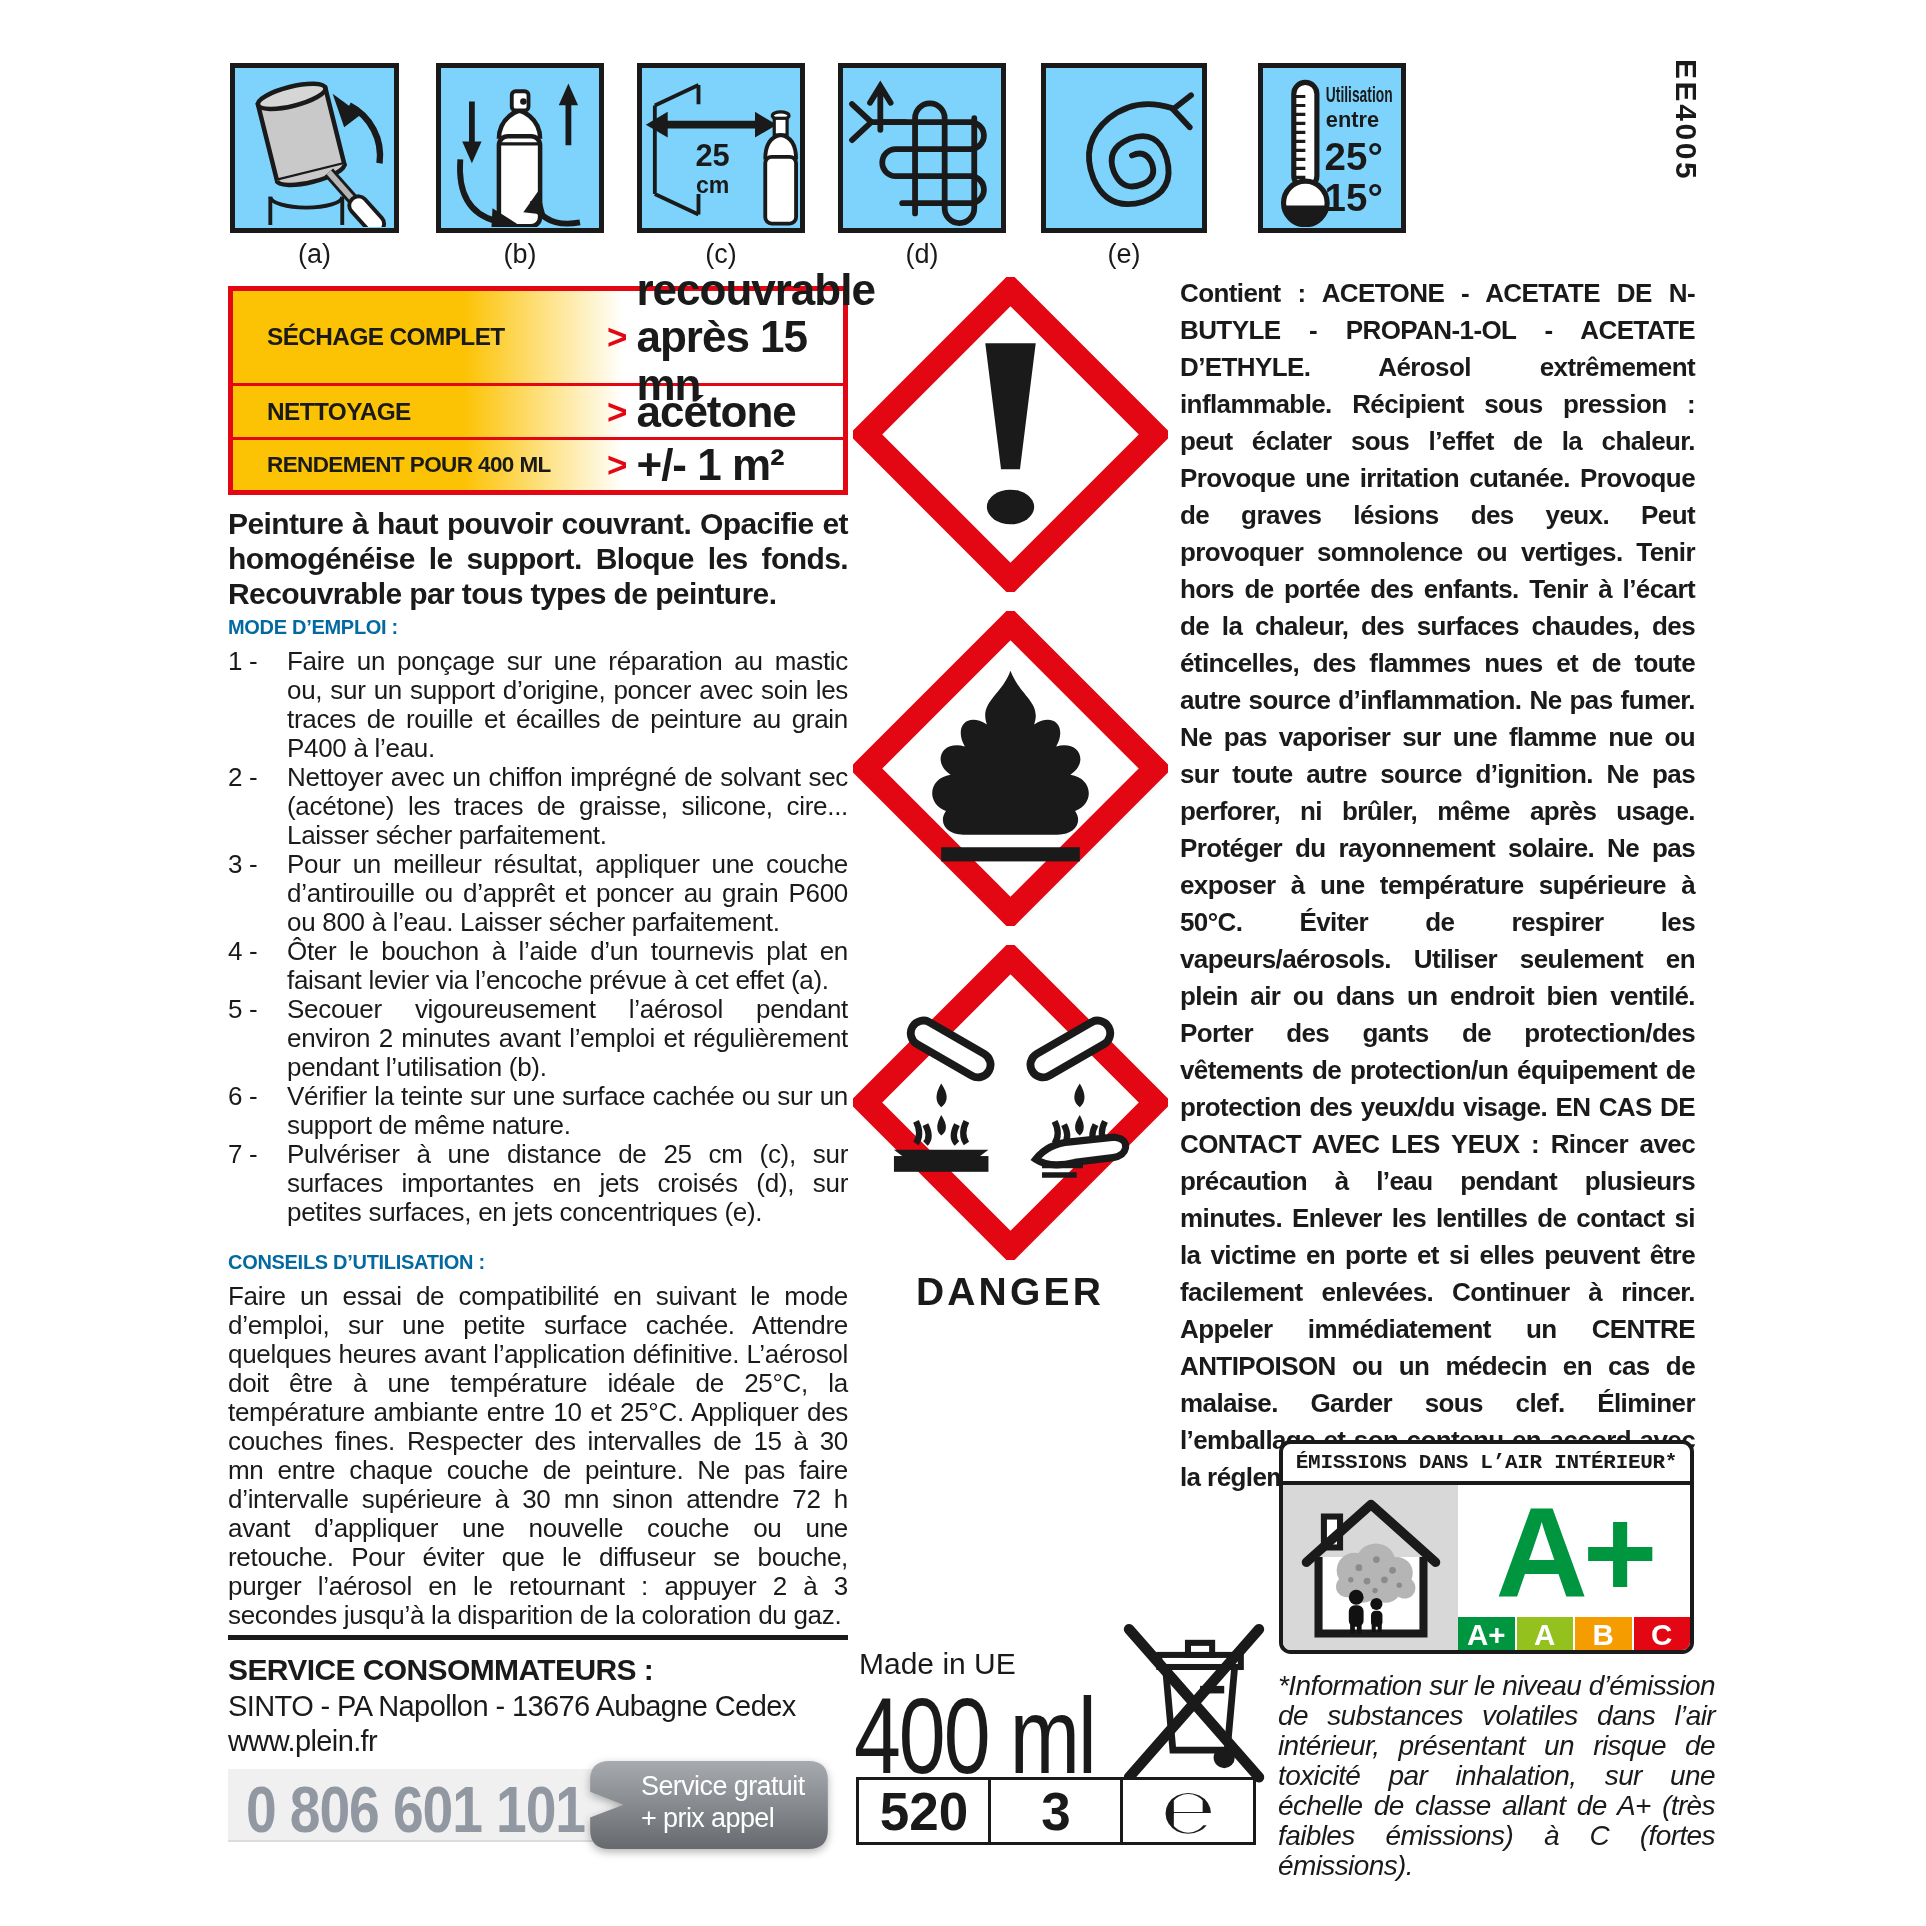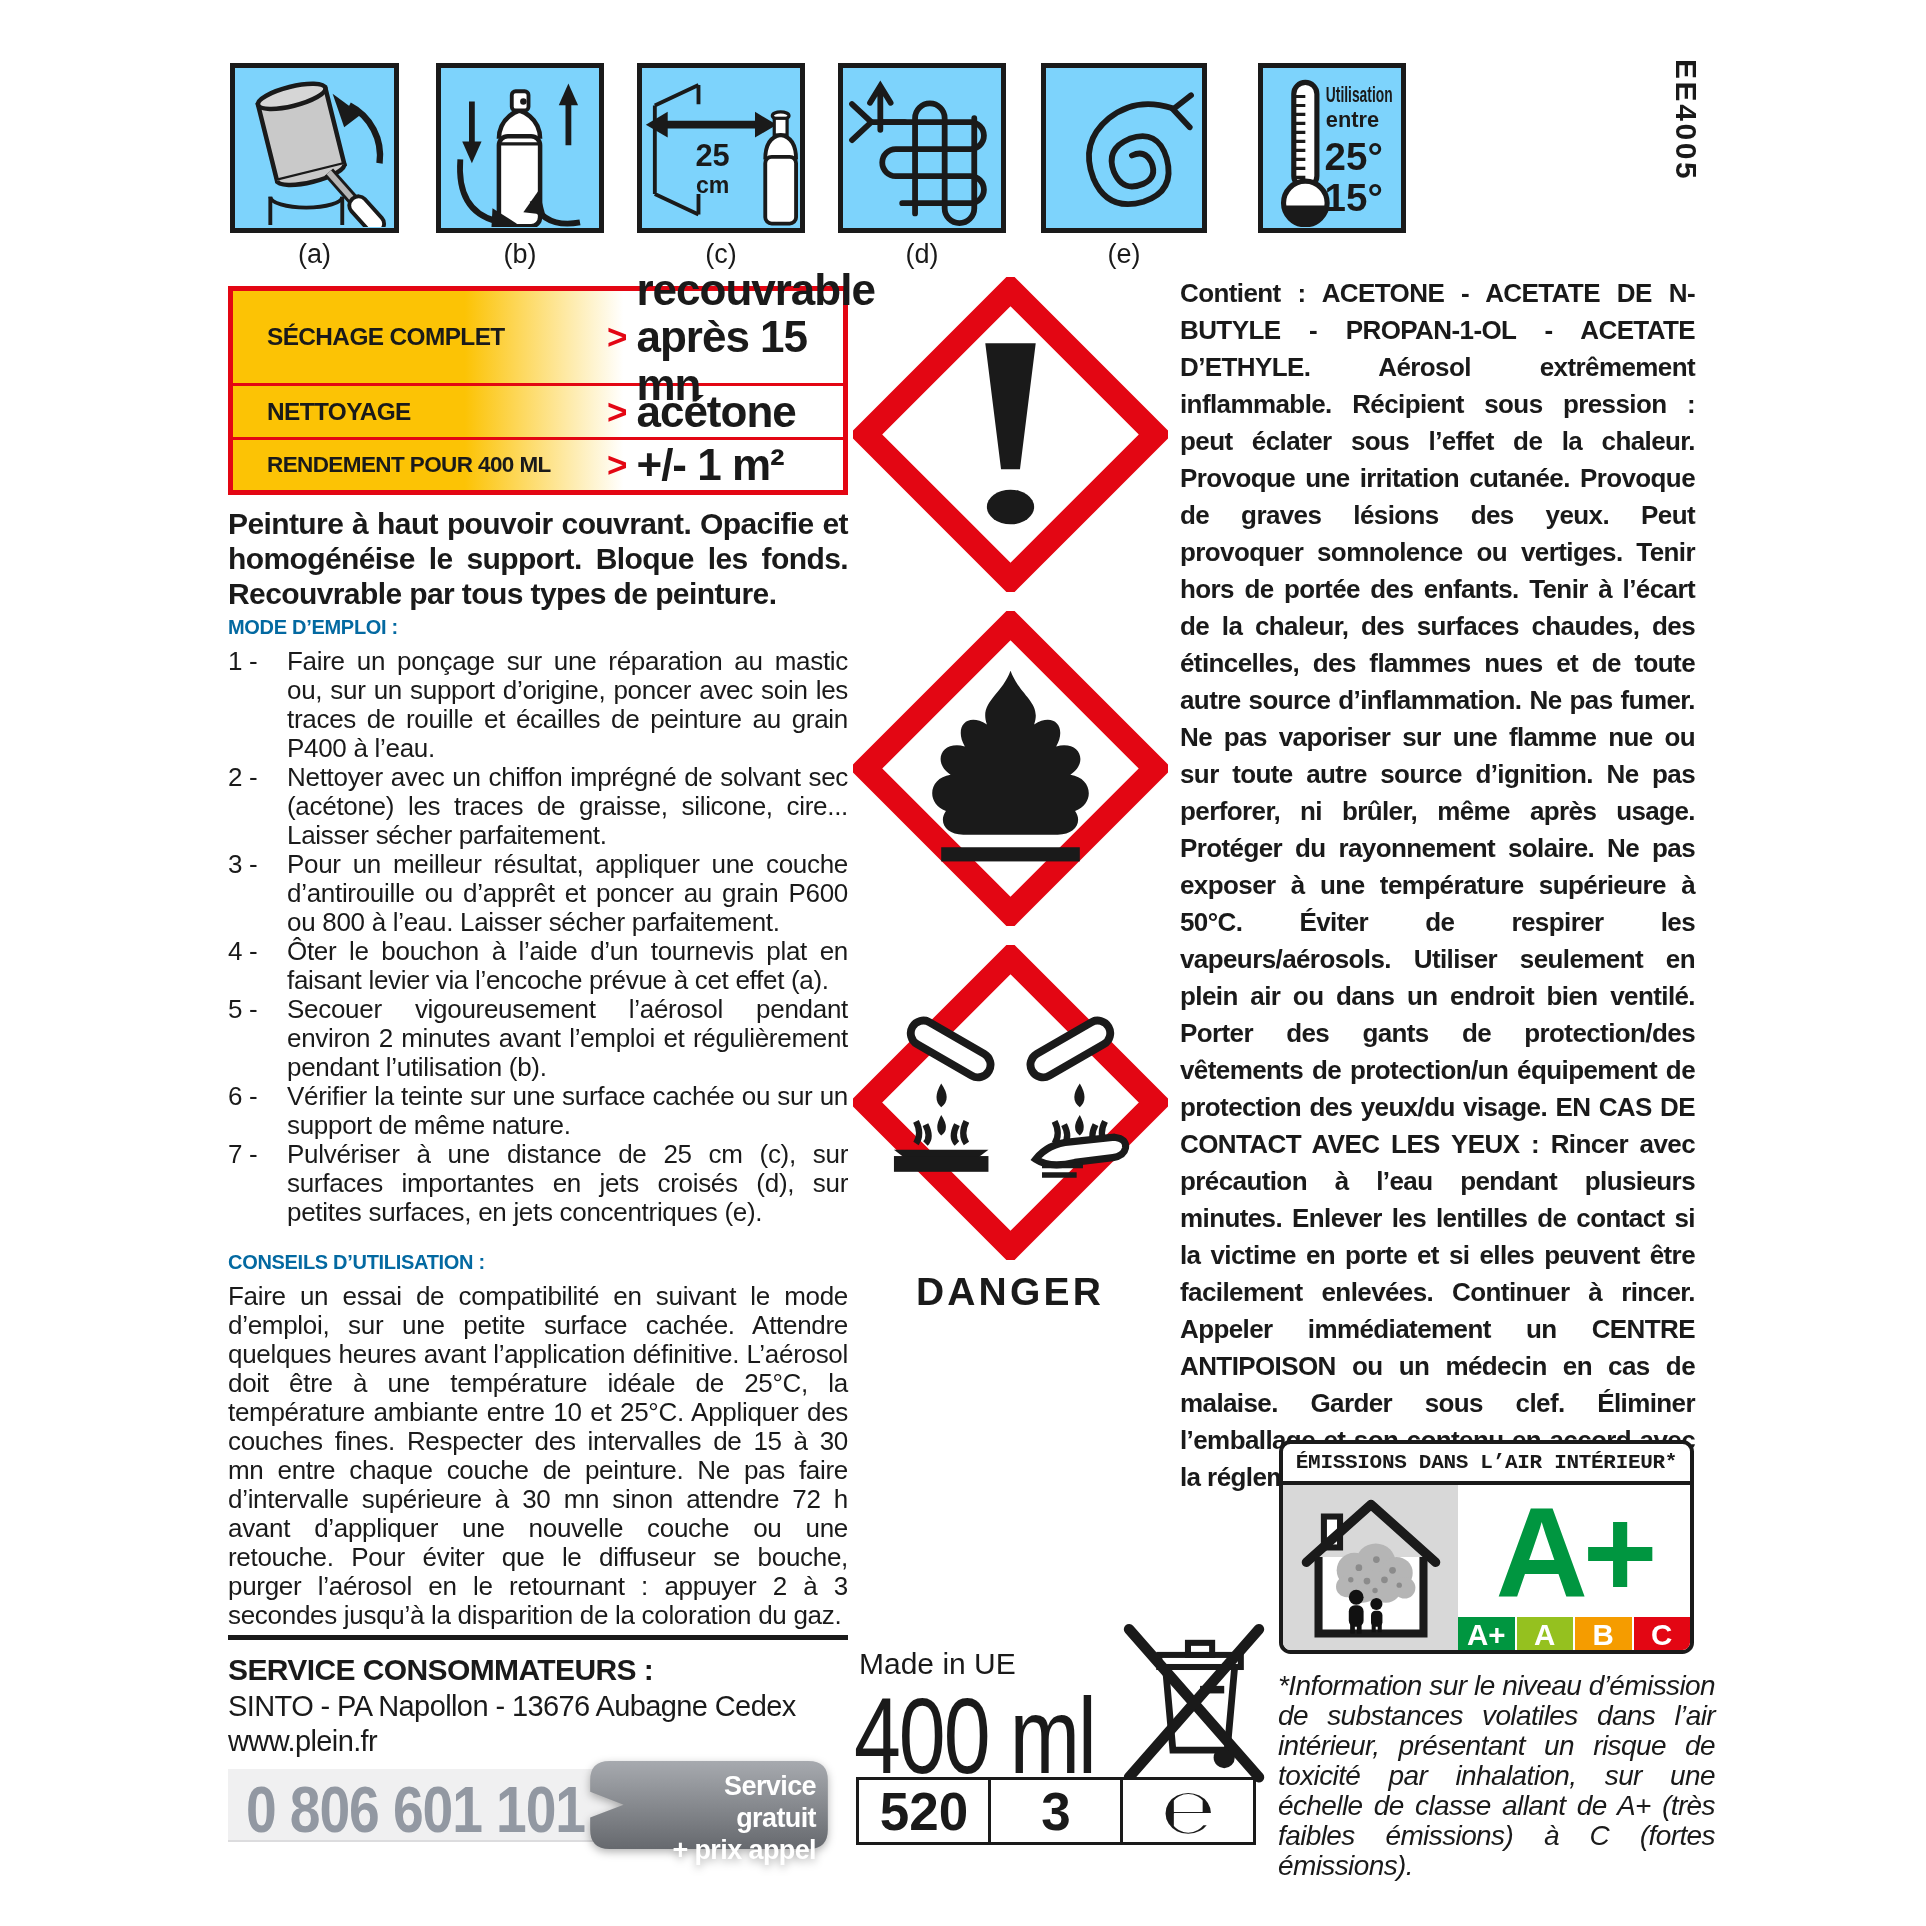--- a/index.html
+++ b/index.html
@@ -41,22 +41,22 @@
   #service-title{position:absolute;top:1653px;font-size:30px;font-weight:700;letter-spacing:-0.6px;}
   #service-address{position:absolute;top:1690px;font-size:29px;letter-spacing:-0.6px;}
   #service-web{position:absolute;top:1725px;font-size:29px;letter-spacing:-0.6px;}
   
   #phone-bar{position:absolute;left:228px;top:1769px;width:494px;height:73px;background:#f0f0f1;
     box-shadow:inset 0 -1.9px 0 #dcdcde;}
   #phone-number{position:absolute;left:18px;top:2.6px;font-size:65px;font-weight:700;color:#9298a2;
     transform:scaleX(0.85);transform-origin:left top;white-space:nowrap;letter-spacing:-1.3px;}
   #phone-badge{position:absolute;left:590px;top:1761px;width:238px;height:88px;
     filter:drop-shadow(0 3.2px 4.5px rgba(0,0,0,0.3));}
-  #phone-badge .txt{position:absolute;left:51px;top:9px;width:175px;text-align:right;color:#fff;
-    font-weight:700;font-size:27px;line-height:32px;letter-spacing:-0.6px;}
+  #phone-badge .txt{position:absolute;left:51px;top:9px;width:175px;text-align:left;color:#fff;
+    font-weight:400;font-size:27px;line-height:32px;letter-spacing:-0.6px;}
   
   .ghs{position:absolute;left:853px;width:315px;height:315px;}
   #danger{position:absolute;left:904px;top:1270px;width:212px;text-align:center;
     font-size:39px;font-weight:800;letter-spacing:3.2px;}
   #hazard-statement{position:absolute;left:1180px;top:275px;width:515px;font-size:26px;font-weight:700;
     line-height:37px;text-align:justify;letter-spacing:-0.6px;}
   
   #made-in{position:absolute;left:859px;top:1647px;font-size:30px;}
   #volume{position:absolute;left:854px;top:1673px;font-size:108px;font-weight:400;letter-spacing:-2.6px;
     transform:scaleX(0.78);transform-origin:left top;white-space:nowrap;}

